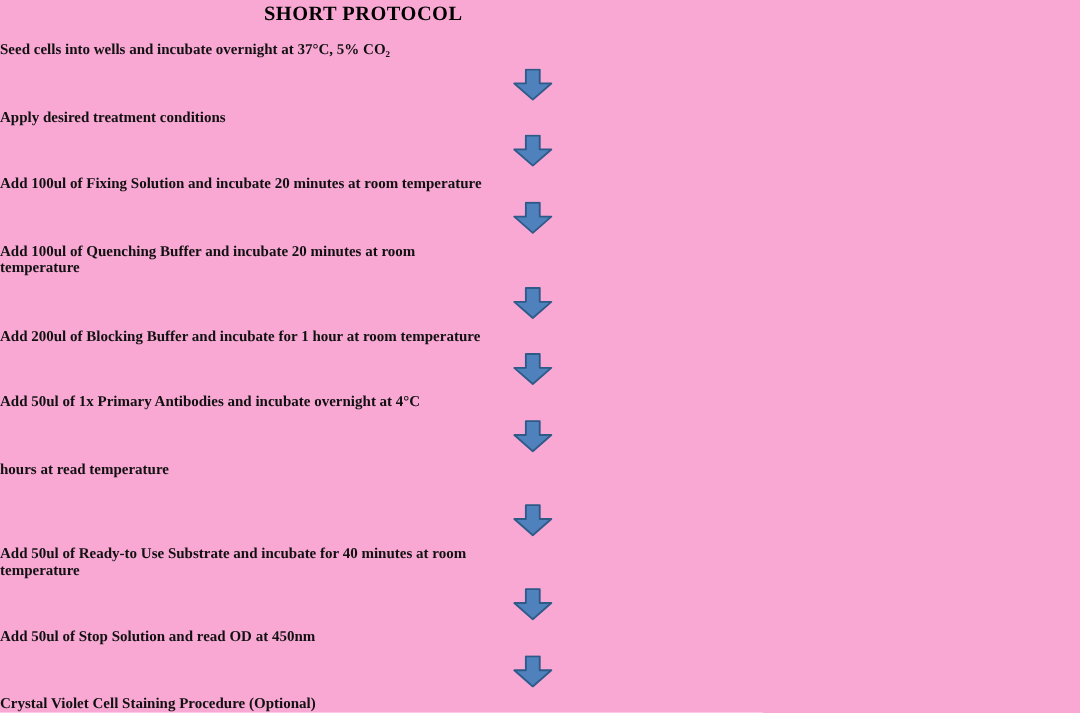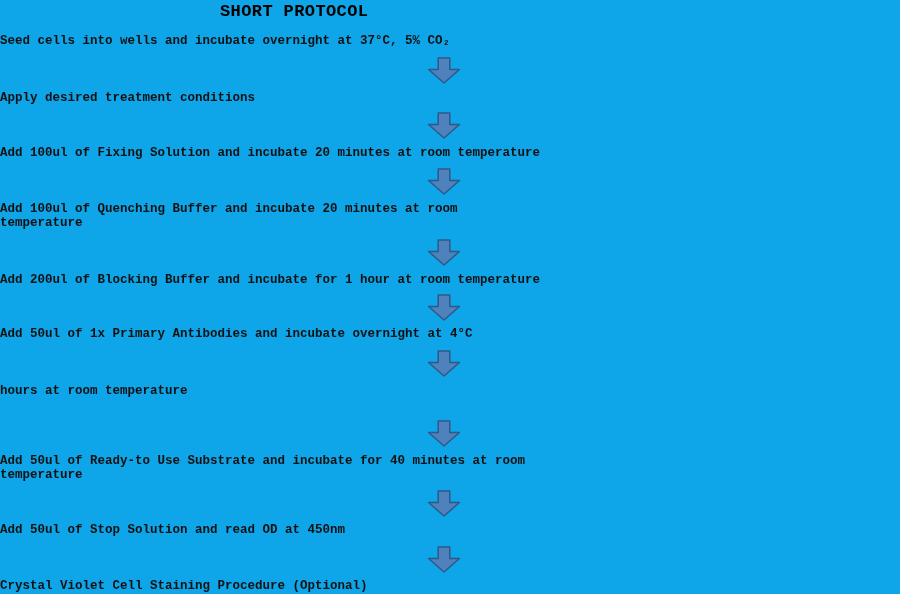--- a/index.html
+++ b/index.html
@@ -4,22 +4,22 @@
 <style>
   :root{
     --arrow-fill:#4f81bd;
     --arrow-border:#2e5a88;
     --text:#111111;
   }
   html,body{margin:0;padding:0;background:#ffffff;}
   .canvas{
     position:relative;
     width:900px;height:594px;
-    background:#0ea5e9;
-    font-family:Liberation Mono, monospace;
+    background:#f9a8d4;
+    font-family:Liberation Serif, serif;
     color:var(--text);
     overflow:hidden;
   }
   .title{
     position:absolute;
     left:220px;top:2px;
     font-size:17px;
     font-weight:bold;
     letter-spacing:0.4px;
     color:#000000;
@@ -99,21 +99,21 @@
 
   <div class="step" style="top:327px">
     <div class="line">Add 50ul of 1x Primary Antibodies and incubate overnight at 4°C</div>
   </div>
 
   <svg class="arrow" style="top:350px" viewBox="0 0 34 28">
     <polygon points="11,1 23,1 23,13 33,13 17,27 1,13 11,13"></polygon>
   </svg>
 
   <div class="step" style="top:384px">
-    <div class="line">hours at room temperature</div>
+    <div class="line">hours at read temperature</div>
   </div>
 
   <svg class="arrow" style="top:420px" viewBox="0 0 34 28">
     <polygon points="11,1 23,1 23,13 33,13 17,27 1,13 11,13"></polygon>
   </svg>
 
   <div class="step" style="top:454px">
     <div class="line">Add 50ul of Ready-to Use Substrate and incubate for 40 minutes at room</div>
     <div class="line">temperature</div>
   </div>

